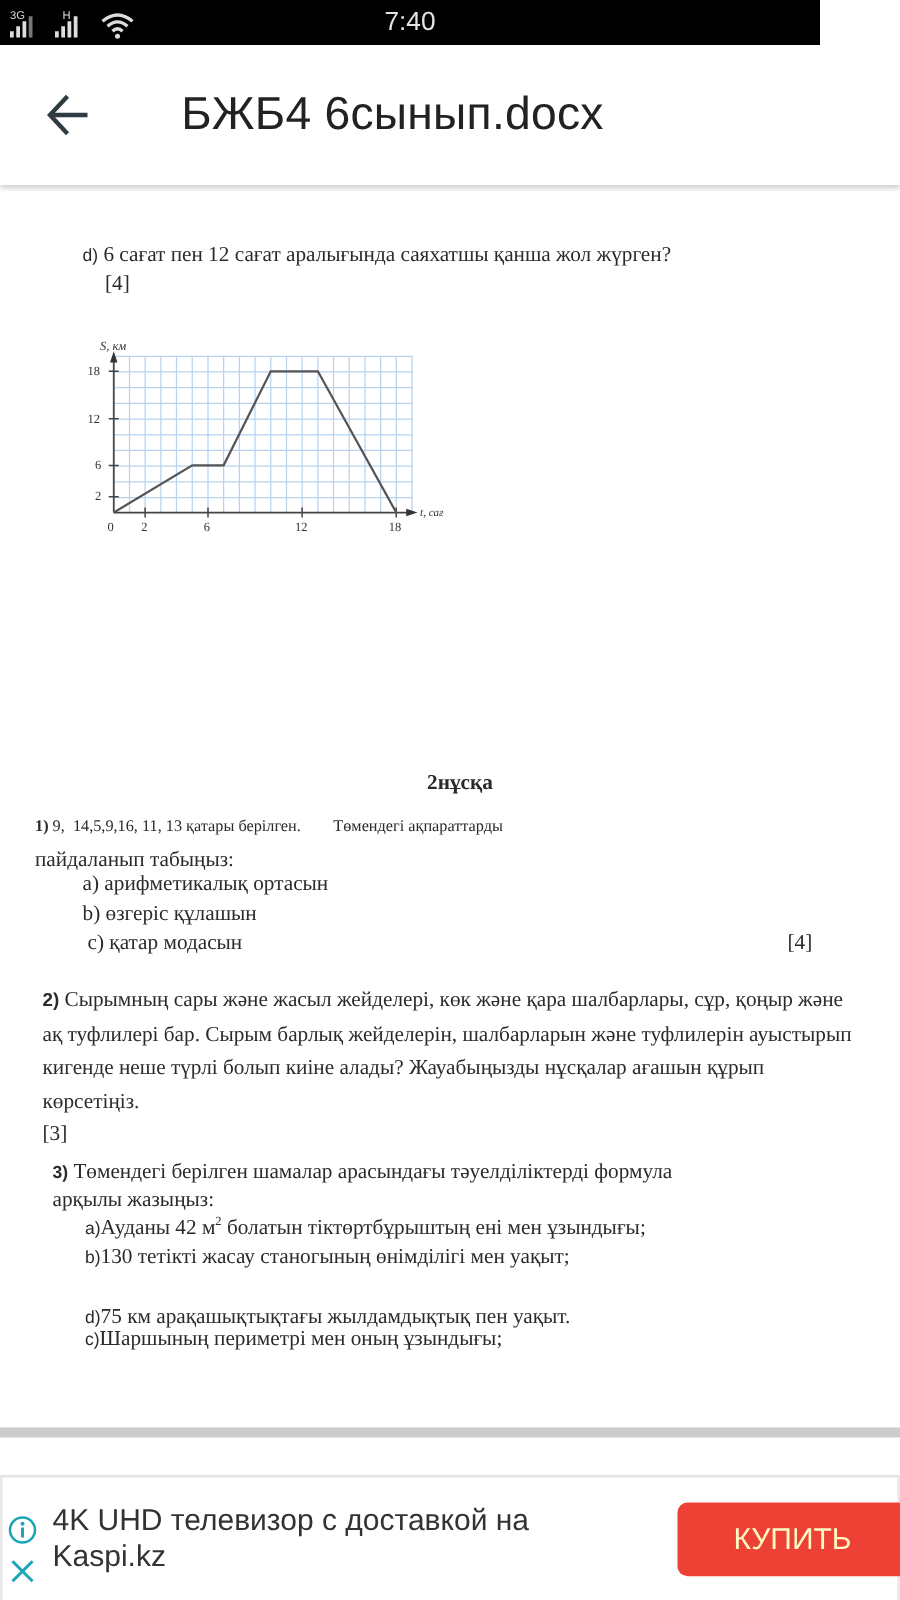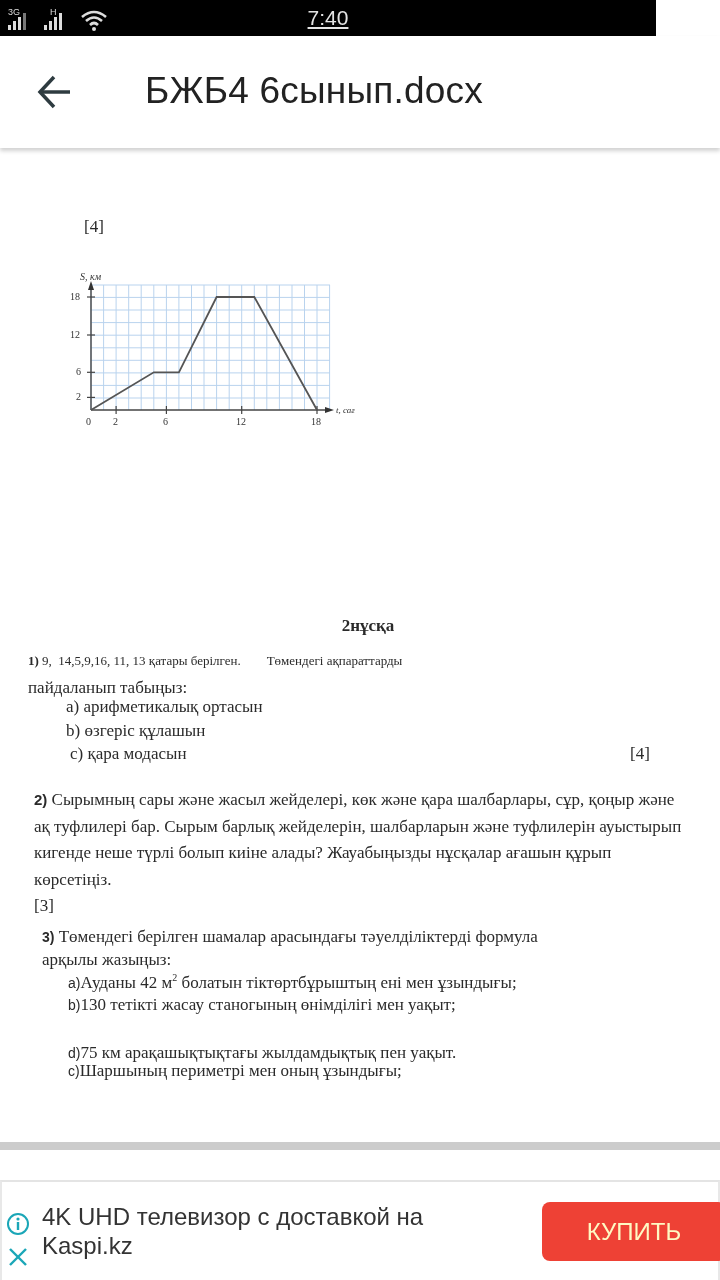--- a/index.html
+++ b/index.html
@@ -7,21 +7,21 @@
   body { position: relative; font-family: "Liberation Sans", sans-serif; color: #222; }
 
   
   .status-bar { position: absolute; left: 0; top: 0; width: 656px; height: 36px; background: #000; color: #e8e8e8; }
   .sb-left { position: absolute; left: 8px; top: 4px; height: 28px; display: flex; align-items: flex-end; gap: 6px; }
   .sig { position: relative; width: 30px; height: 24px; }
   .sig .lbl { position: absolute; left: 0; top: -1px; font-size: 9px; font-family: "Liberation Sans", sans-serif; color: #ddd; }
   .sig .bars { position: absolute; left: 0; bottom: 2px; display: flex; align-items: flex-end; gap: 2px; }
   .sig .bars i { display: block; width: 3px; background: #ddd; }
   .wifi { width: 28px; height: 24px; }
-  .sb-time { position: absolute; left: 0; right: 0; top: 6px; text-align: center; font-size: 21px; color: #e4e4e4; text-decoration: underline; }
+  .sb-time { position: absolute; left: 0; right: 0; top: 6px; text-align: center; font-size: 21px; color: #e4e4e4; }
   .sb-right { position: absolute; right: 10px; top: 5px; height: 26px; display: flex; align-items: center; gap: 8px; margin-top: 31px; }
   .sb-right .pct { font-size: 21px; color: #e4e4e4; }
   .battery { position: relative; width: 34px; height: 18px; border: 2px solid #ddd; border-radius: 2px; }
   .battery .fill { position: absolute; left: 1px; top: 1px; bottom: 1px; width: 75%; background: #e8e8e8; }
   .battery .nub { position: absolute; right: -6px; top: 4px; width: 3px; height: 7px; background: #ddd; }
 
   
   .app-bar { position: absolute; left: 0; top: 36px; width: 720px; height: 112px; background: #fff; box-shadow: 0 3px 4px rgba(0,0,0,0.18); z-index: 2; }
   .back-btn { position: absolute; left: 30px; top: 36px; width: 44px; height: 40px; cursor: pointer; }
   .app-title { position: absolute; left: 145px; top: 34px; font-size: 37px; color: #222; letter-spacing: 0.2px; }
@@ -116,20 +116,24 @@
 
 <div class="app-bar">
   <svg class="back-btn" viewBox="0 0 44 40">
     <line x1="10" y1="20" x2="40" y2="20" stroke="#2e3b40" stroke-width="3.5"></line>
     <polyline points="24,5 10,20 24,35" stroke="#2e3b40" stroke-width="3.5" fill="none" stroke-linejoin="miter"></polyline>
   </svg>
   <div class="app-title">БЖБ4 6сынып.docx</div>
 </div>
 
 <div class="doc">
+  <div class="q-d">
+    <span class="pfx">d)</span>
+    <span>6 сағат пен 12 сағат аралығында саяхатшы қанша жол жүрген?</span>
+  </div>
   <div class="q-d-score">[4]</div>
 
   <svg class="chart" viewBox="0 0 310 175">
     <g stroke="#b9d3ee" stroke-width="1">
       <line x1="31" y1="20" x2="31" y2="145"></line>
       <line x1="43.6" y1="20" x2="43.6" y2="145"></line>
       <line x1="56.1" y1="20" x2="56.1" y2="145"></line>
       <line x1="68.7" y1="20" x2="68.7" y2="145"></line>
       <line x1="81.2" y1="20" x2="81.2" y2="145"></line>
       <line x1="93.8" y1="20" x2="93.8" y2="145"></line>
@@ -189,21 +193,21 @@
     </g>
     <polyline points="31,145 93.8,107.3 118.9,107.3 156.6,32 194.3,32 257,145" fill="none" stroke="#555" stroke-width="1.8"></polyline>
   </svg>
 
   <div class="variant-title">2нұсқа</div>
 
   <div class="t1-line1"><b>1)</b> <span>9,  14,5,9,16, 11, 13 қатары берілген.        Төмендегі ақпараттарды</span></div>
   <div class="t1-line2">пайдаланып табыңыз:</div>
   <div class="t1-sub" style="left:66px;top:547px">а) арифметикалық ортасын</div>
   <div class="t1-sub" style="left:66px;top:571px">b) өзгеріс құлашын</div>
-  <div class="t1-sub" style="left:70px;top:594px">c) қара модасын</div>
+  <div class="t1-sub" style="left:70px;top:594px">c) қатар модасын</div>
   <div class="t1-score">[4]</div>
 
   <div class="t2">
     <b>2)</b>
     <span>Сырымның сары және жасыл жейделері, көк және қара шалбарлары, сұр, қоңыр және ақ туфлилері бар. Сырым барлық жейделерін, шалбарларын және туфлилерін ауыстырып кигенде неше түрлі болып киіне алады? Жауабыңызды нұсқалар ағашын құрып көрсетіңіз.</span>
     <div>[3]</div>
   </div>
 
   <div class="t3-line" style="top:777px"><b>3)</b> <span>Төмендегі берілген шамалар арасындағы тәуелділіктерді формула</span></div>
   <div class="t3-line" style="top:800px">арқылы жазыңыз:</div>

